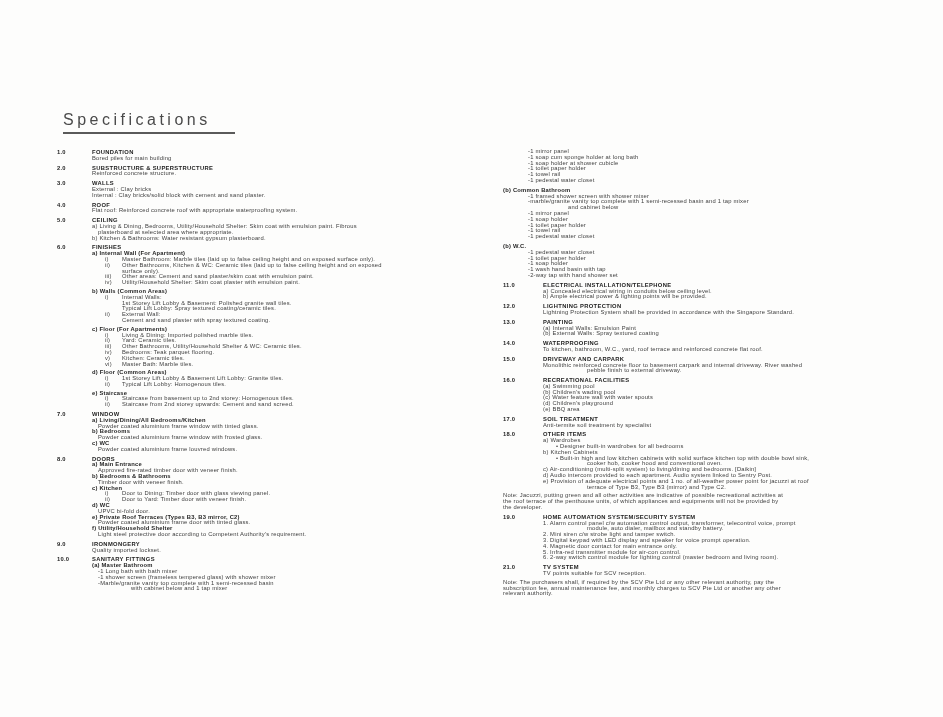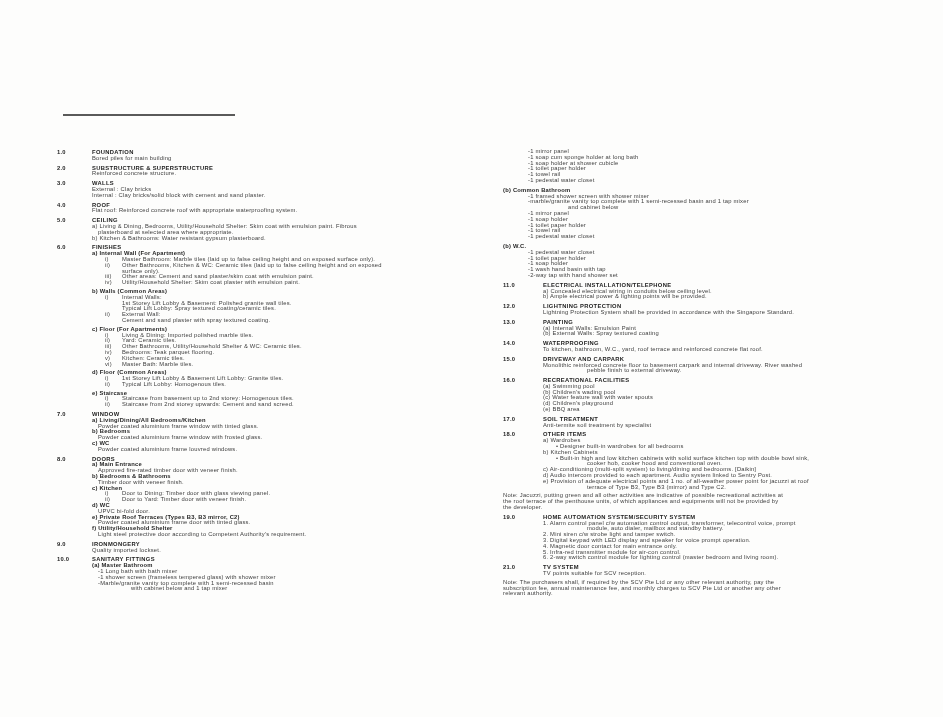--- a/index.html
+++ b/index.html
@@ -47,20 +47,21 @@
   .tx{flex:1 1 auto;white-space:nowrap;}
   
   .col-right .flush{margin-left:-40px;}
   .col-right .flush-item{margin-left:-15px;}
 </style>
 </head>
 <body>
 
 <div class="page">
   <div class="title-block">
+    <div class="page-title">Specifications</div>
     <div class="title-underline"></div>
   </div>
   <div class="col col-left" id="col-left">
       <section class="sec">
         <div class="head"><span class="num">1.0</span><span class="hd">FOUNDATION</span></div>
         <div class="ln i0">Bored piles for main building</div>
       </section>
       <section class="sec">
         <div class="head"><span class="num">2.0</span><span class="hd">SUBSTRUCTURE &amp; SUPERSTRUCTURE</span></div>
         <div class="ln i0">Reinforced concrete structure.</div>

